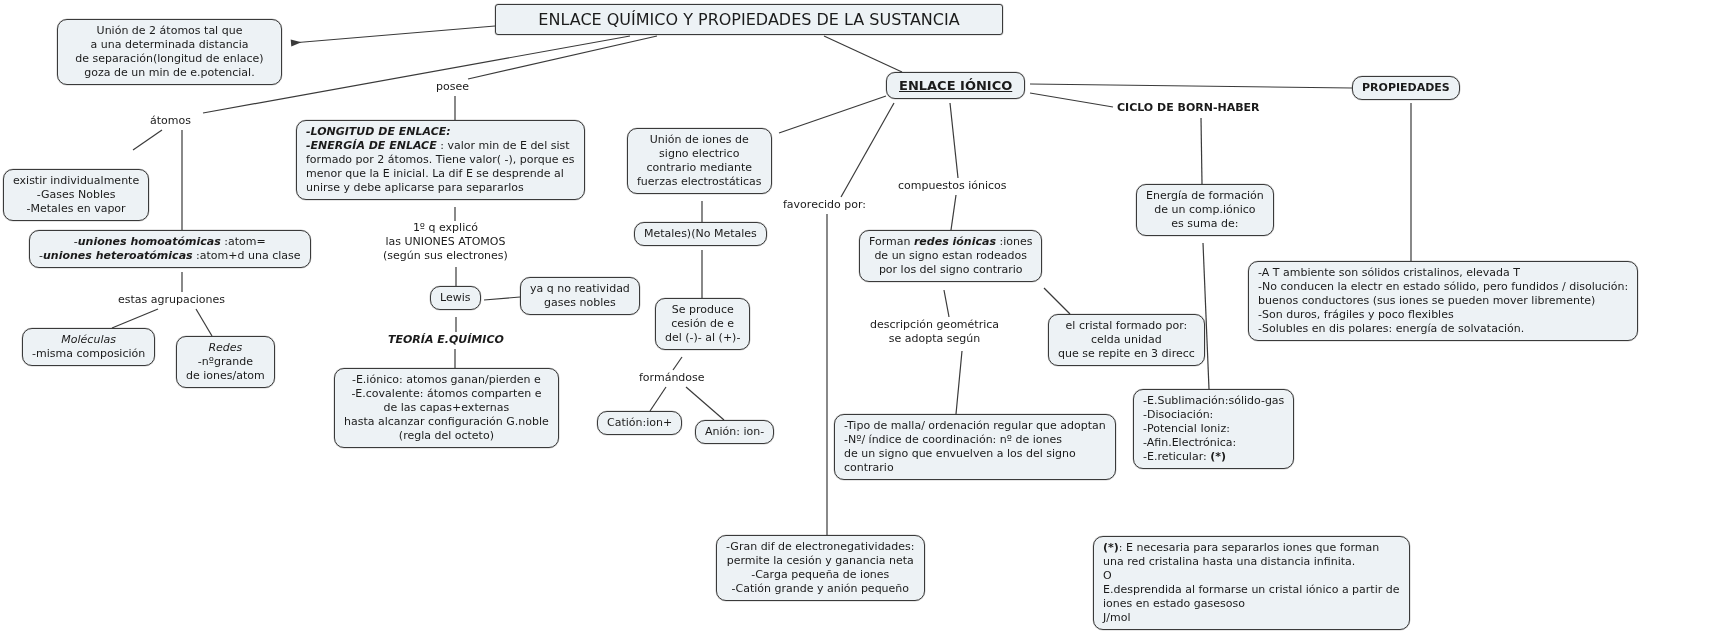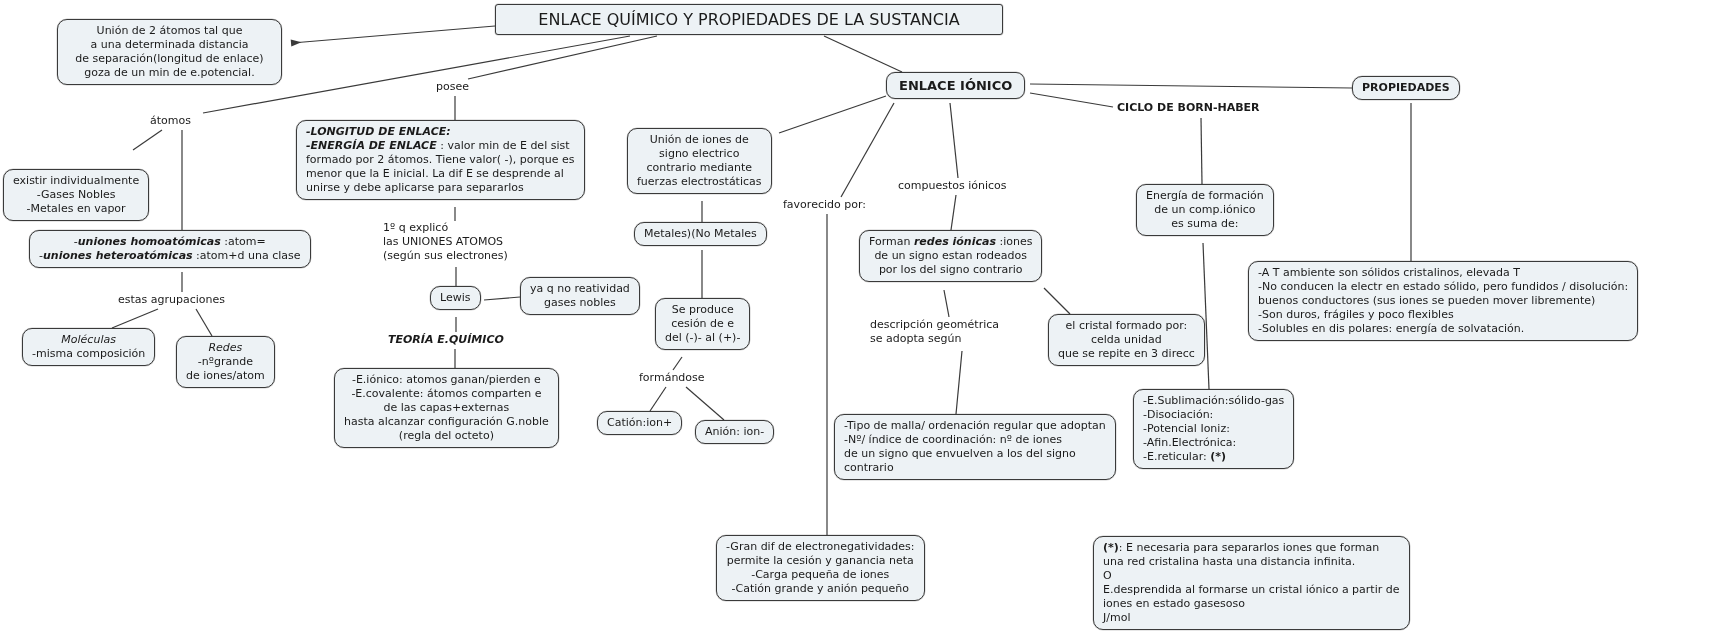--- a/index.html
+++ b/index.html
@@ -2,21 +2,21 @@
 <html><head>
 <meta charset="utf-8">
 <style>
   html,body{margin:0;padding:0;background:#ffffff;}
   #canvas{position:relative;width:1721px;height:641px;background:#ffffff;overflow:hidden;
           font-family:"DejaVu Sans", sans-serif;}
   #wires{position:absolute;left:0;top:0;width:1721px;height:641px;}
   .node{position:absolute;font-size:11px;line-height:14px;color:#1b1b1b;white-space:nowrap;z-index:2;}
   .box{background:#edf2f5;border:1px solid #3a3a3a;border-radius:10px;padding:4px 9px;text-align:center;
        box-shadow:0 0 0 0.5px rgba(60,60,60,.25);}
-  .label{background:transparent;padding:0 2px;}
+  .label{background:transparent;text-align:center;padding:0 2px;}
   .left{text-align:left;}
   .title{font-size:16px;line-height:21px;font-weight:normal;border-radius:3px;padding:4px 14px;text-align:center;}
   .big{font-size:13px;line-height:17px;font-weight:bold;border-radius:9px;padding:4px 12px;}
   .b{font-weight:bold}.i{font-style:italic}.bi{font-weight:bold;font-style:italic}
 </style>
 </head>
 <body>
 
 <div id="canvas">
   <svg id="wires" xmlns="http://www.w3.org/2000/svg" width="1721" height="641" viewBox="0 0 1721 641">
@@ -143,21 +143,21 @@
       </div>
       <div class="node label" style="left: 637px; top: 371px;">
         <div><span>formándose</span></div>
       </div>
       <div class="node box" style="left: 597px; top: 411px;">
         <div><span>Catión:ion+</span></div>
       </div>
       <div class="node box" style="left: 695px; top: 420px;">
         <div><span>Anión: ion-</span></div>
       </div>
-      <div class="node box big" style="left: 886px; top: 72px;">
+      <div class="node box big" style="left: 886px; top: 72px; text-decoration: underline;">
         <div><span>ENLACE IÓNICO</span></div>
       </div>
       <div class="node label" style="left: 781px; top: 198px;">
         <div><span>favorecido por:</span></div>
       </div>
       <div class="node label" style="left: 896px; top: 179px;">
         <div><span>compuestos iónicos</span></div>
       </div>
       <div class="node box" style="left: 859px; top: 230px;">
         <div><span>Forman </span><span class="bi">redes iónicas</span><span> :iones</span></div>

